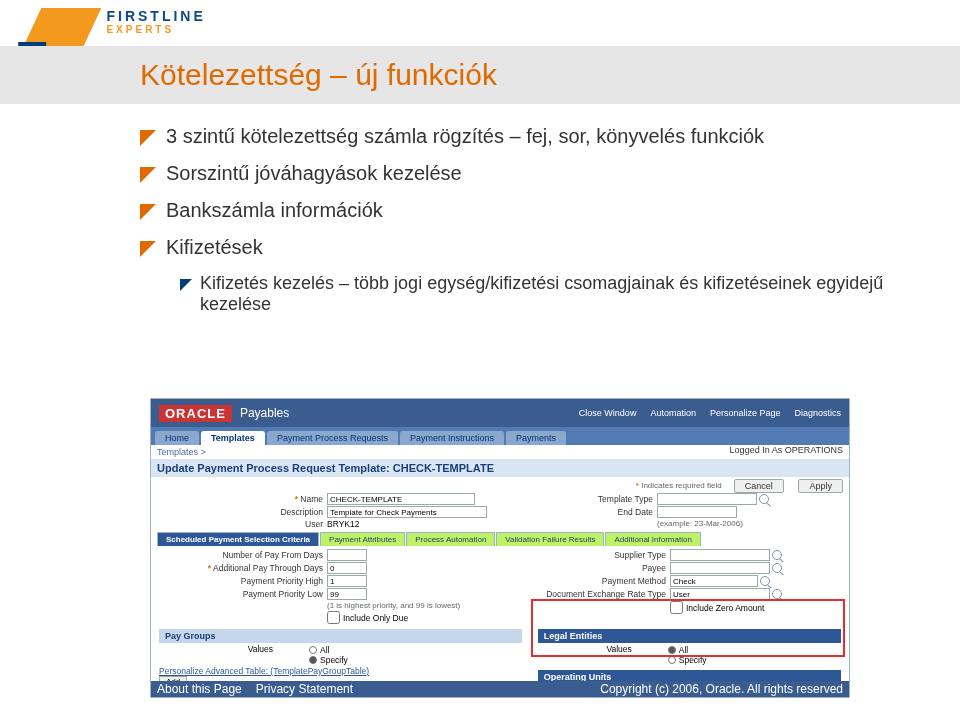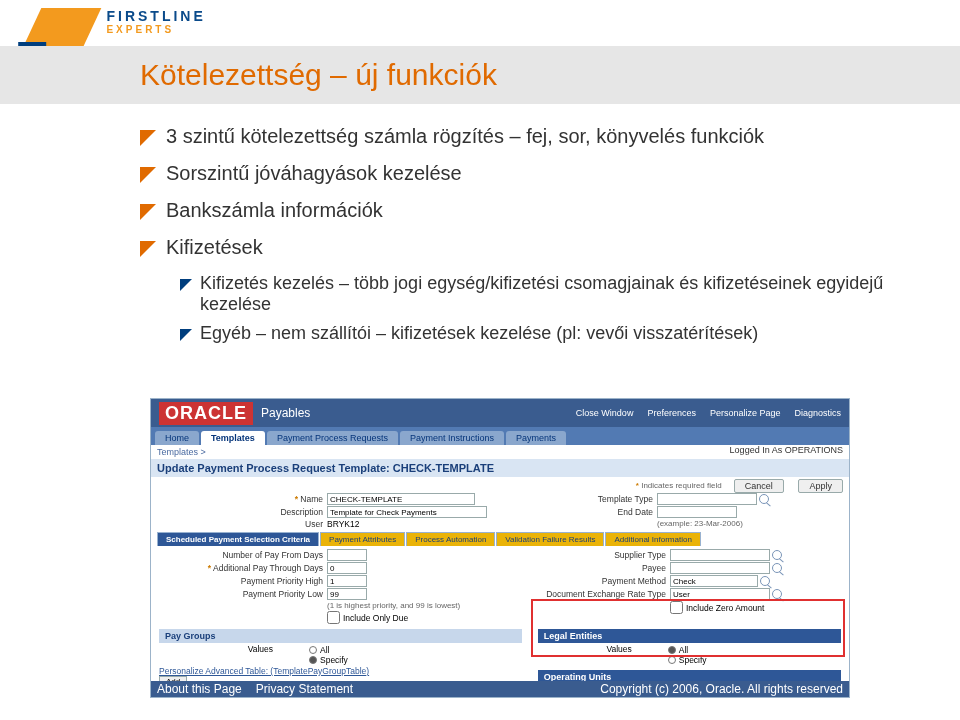--- a/index.html
+++ b/index.html
@@ -36,21 +36,21 @@
   .bul2-wrap { margin-left: 40px; }
   .bul2 { display: flex; align-items: flex-start; margin-bottom: 8px; font-size: 18px; color: #333; }
   .bul2 .mark { width: 12px; height: 12px; flex: 0 0 12px; margin-top: 6px; margin-right: 8px;
                 background: #003e7e; clip-path: polygon(0 100%, 0 0, 100% 0); }
 
   
   .embed { position: absolute; top: 398px; left: 150px; width: 700px; height: 300px;
            border: 1px solid #9cb3c9; background: #fff; font-size: 10px; color: #000; overflow: hidden; }
 
   .ora-bar1 { height: 28px; background: #3a5c8f; display: flex; align-items: center; padding: 0 8px; }
-  .ora-logo { color: #fff; font-weight: bold; font-size: 18px; letter-spacing: 1px;
+  .ora-logo { color: #fff; font-weight: bold; font-size: 13px; letter-spacing: 1px;
               background: #c33; padding: 1px 6px; margin-right: 8px; }
   .ora-mod  { color: #fff; font-size: 12px; }
   .ora-bar1 .spacer { flex: 1; }
   .ora-link { color: #fff; font-size: 9px; margin-left: 14px; }
 
   .ora-tabs { height: 18px; background: #527ab3; display: flex; align-items: flex-end; padding-left: 4px; }
   .ora-tab { background: #8aa7cd; color: #06357a; font-size: 9px; padding: 2px 10px; margin-right: 2px;
              border-top-left-radius: 3px; border-top-right-radius: 3px; }
   .ora-tab.active { background: #fff; color: #06357a; font-weight: bold; }
 
@@ -65,21 +65,21 @@
   .ora-fieldrow { display: flex; padding: 0 6px; }
   .ora-col { flex: 1; }
   .ora-field { display: flex; align-items: center; margin: 1px 0; }
   .ora-label { width: 170px; text-align: right; font-size: 8.5px; color: #333; padding-right: 4px; }
   .ora-input { border: 1px solid #9aa; background: #fff; height: 12px; font-size: 8px; padding: 0 2px; }
   .mag { width: 10px; height: 10px; margin-left: 2px; border: 1px solid #7a95b8; border-radius: 50%; position: relative; }
   .mag::after { content:""; position:absolute; width: 5px; height: 1px; background:#7a95b8;
                 bottom: -2px; right: -3px; transform: rotate(40deg); }
 
   .ora-subtabs { display: flex; margin: 2px 6px 0 6px; }
-  .ora-subtab { background: #eab308; color: #1a3f7a; font-size: 8px; padding: 2px 8px; margin-right: 1px;
+  .ora-subtab { background: #bef264; color: #1a3f7a; font-size: 8px; padding: 2px 8px; margin-right: 1px;
                 border: 1px solid #99b2d0; border-bottom: none; }
   .ora-subtab.active { background: #2e5797; color: #fff; font-weight: bold; }
 
   .ora-section { background: #c7d7eb; color: #1a3f7a; font-size: 9px; font-weight: bold;
                  padding: 2px 6px; margin: 4px 6px 0 6px; }
   .ora-section.dark { background: #2e5797; color: #fff; }
 
   .ora-plain { padding: 1px 6px 0 6px; font-size: 8.5px; }
   .ora-plain a { color: #2e5797; text-decoration: underline; }
   .ora-addbtn { display: inline-block; background: #efefef; border: 1px solid #9aa; padding: 0 6px;
@@ -134,35 +134,31 @@
       </div>
     <div class="bul1">
         <span class="mark"></span>
         <span>Kifizetések</span>
       </div>
     <div class="bul2-wrap">
       <div class="bul2">
           <span class="mark"></span>
           <span>Kifizetés kezelés – több jogi egység/kifizetési csomagjainak és kifizetéseinek egyidejű kezelése</span>
         </div>
-      <div class="bul2">
-          <span class="mark"></span>
-          <span>Egyéb – nem szállítói – kifizetések kezelése (pl: vevői visszatérítések)</span>
-        </div>
     </div>
   </div>
 
   <div class="embed">
 
     <div class="ora-bar1">
       <span class="ora-logo">ORACLE</span>
       <span class="ora-mod">Payables</span>
       <span class="spacer"></span>
       <span class="ora-link">Close Window</span>
-      <span class="ora-link">Preferences</span>
+      <span class="ora-link">Automation</span>
       <span class="ora-link">Personalize Page</span>
       <span class="ora-link">Diagnostics</span>
     </div>
 
     <div class="ora-tabs">
       <span class="ora-tab">Home</span>
       <span class="ora-tab active">Templates</span>
       <span class="ora-tab">Payment Process Requests</span>
       <span class="ora-tab">Payment Instructions</span>
       <span class="ora-tab">Payments</span>

